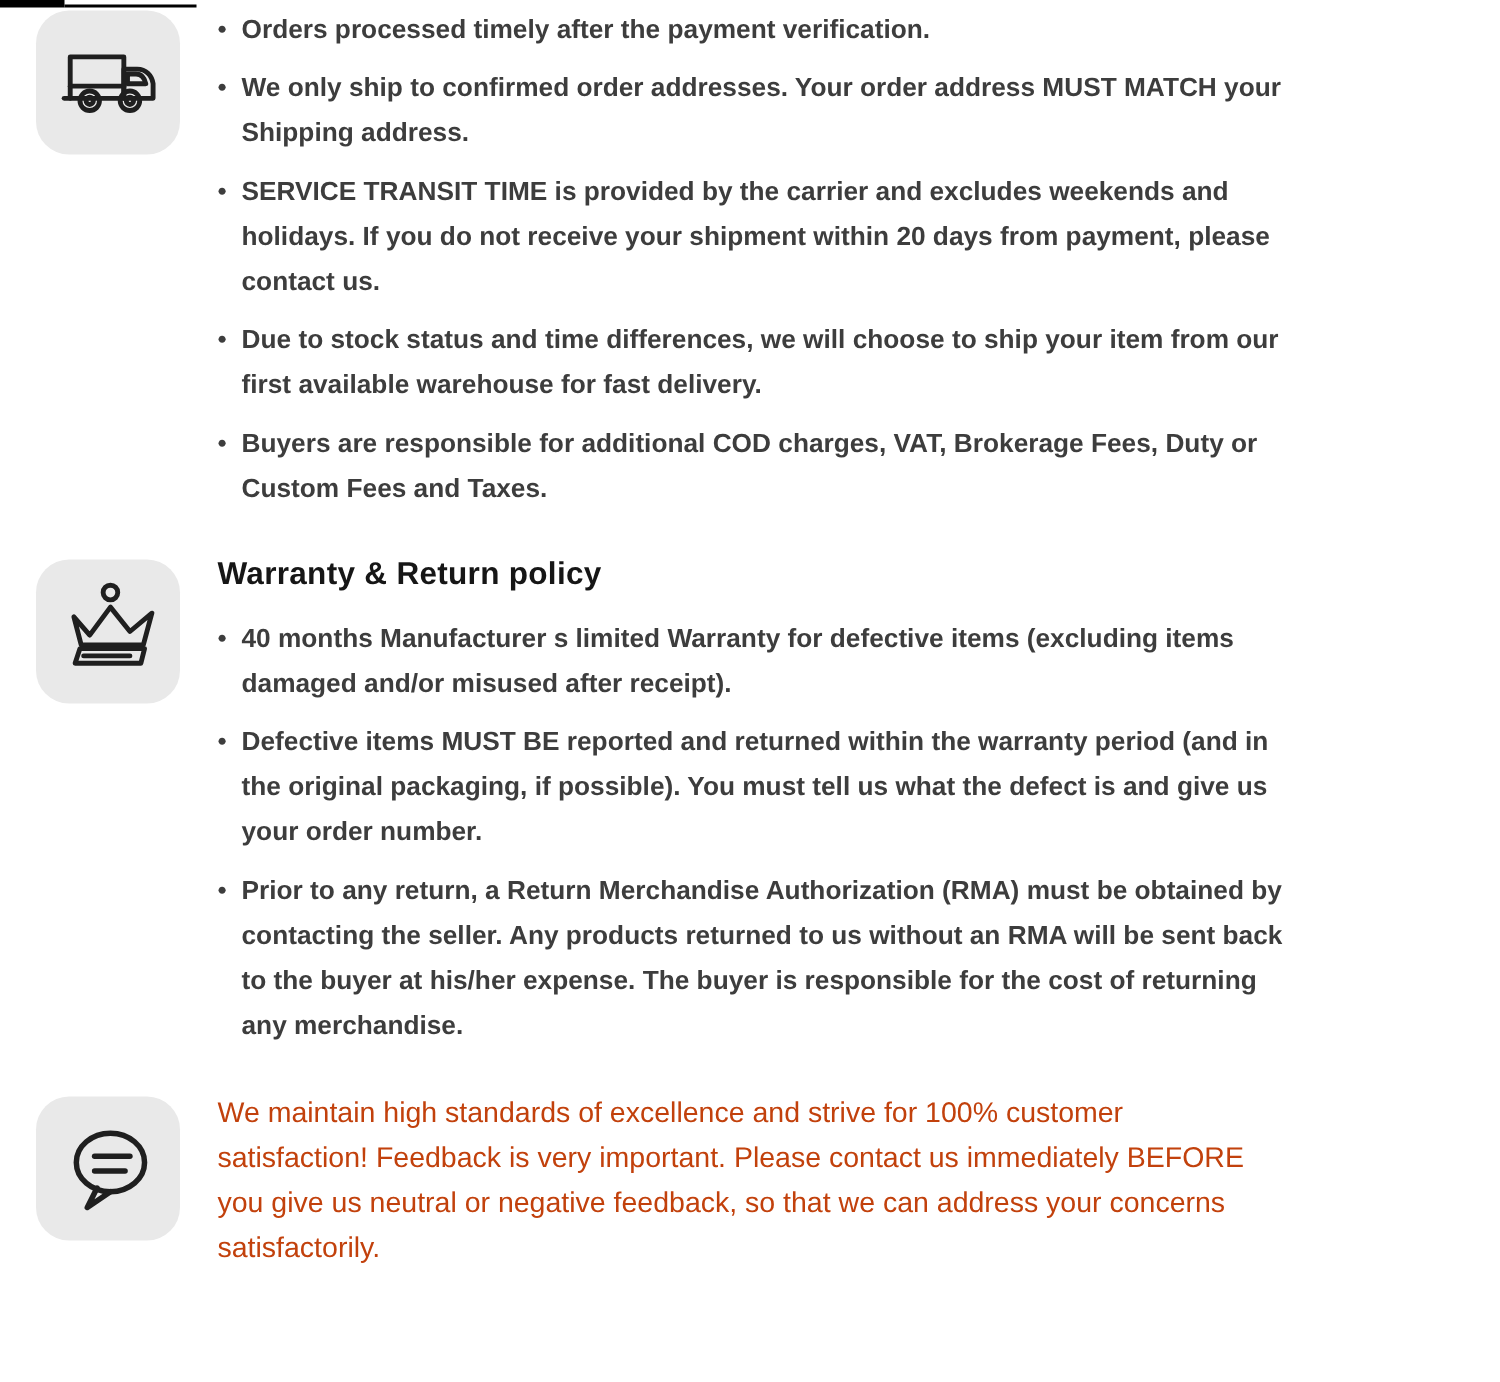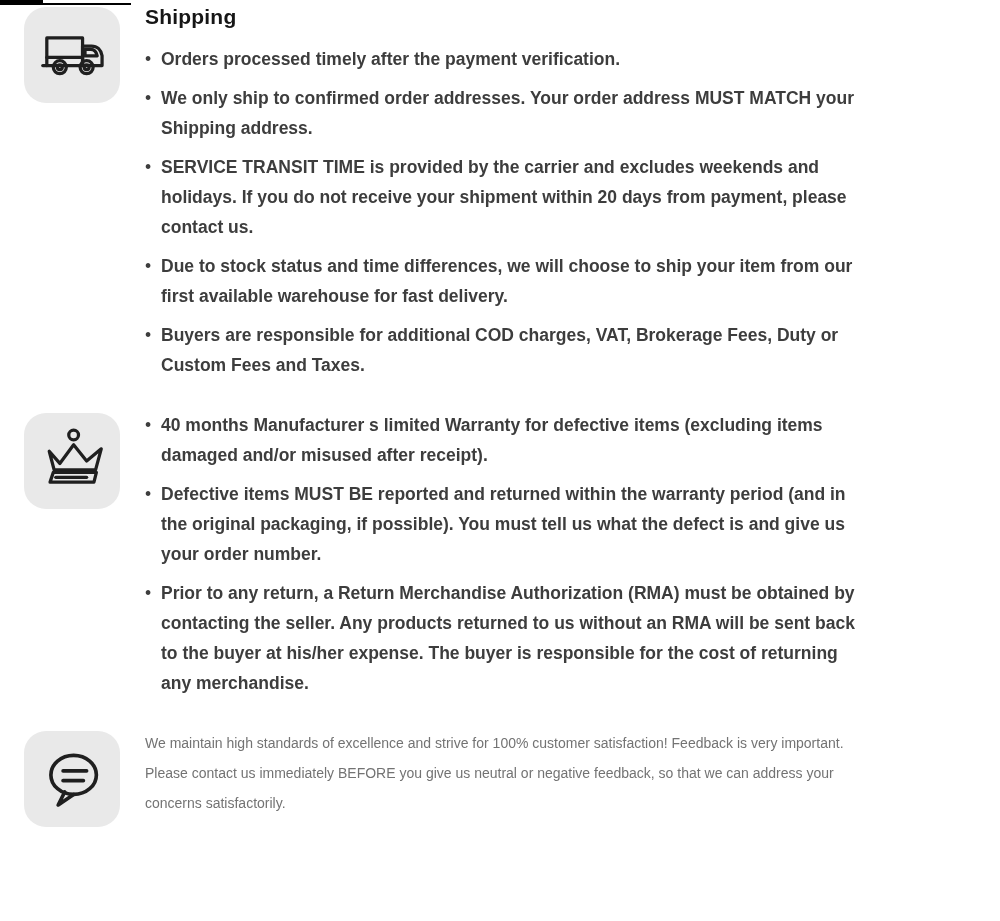--- a/index.html
+++ b/index.html
@@ -37,22 +37,22 @@
     margin: 0 0 14px 0; letter-spacing: 0.2px; line-height: 26px;
   }
   .bullet-list { width: 712px; }
   .bullet {
     display: flex; margin-bottom: 9px;
     color: #3d3d3d; font-size: 17.5px; line-height: 30px;
   }
   .bullet-dot { width: 16px; flex: none; }
   .bullet-text { flex: 1; font-weight: bold; }
   .paragraph {
-    width: 705px; color: #737373;
-    font-size: 14px; line-height: 30px;
+    width: 705px; color: #c2410c;
+    font-size: 19px; line-height: 30px;
   }
 </style>
 </head>
 <body>
 
 <div class="page">
   <div class="artifact-bar"></div>
   <div class="artifact-line"></div>
   <div class="sections">
   <div class="section">
@@ -62,21 +62,20 @@
             <line x1="17" y1="51" x2="61" y2="51"></line>
             <path d="M61 37 h11 c7 0 12 5 13 12 v12 h-24 z"></path>
             <path d="M64 41 h7 c4 0 7 3 8 8 h-15 z"></path>
             <line x1="12" y1="61" x2="17" y2="61"></line>
             <circle cx="33" cy="63" r="8"></circle>
             <circle cx="33" cy="63" r="3"></circle>
             <circle cx="66" cy="63" r="8"></circle>
             <circle cx="66" cy="63" r="3"></circle>
           </svg>
         </div>
-    <h2 class="section-title">Shipping</h2>
     <div class="bullet-list">
           <div class="bullet">
             <span class="bullet-dot">•</span>
             <span class="bullet-text">Orders processed timely after the payment verification.</span>
           </div>
           <div class="bullet">
             <span class="bullet-dot">•</span>
             <span class="bullet-text">We only ship to confirmed order addresses. Your order address MUST MATCH your Shipping address.</span>
           </div>
           <div class="bullet">
@@ -96,20 +95,21 @@
 
   <div class="section">
     <div class="icon-box">
           <svg viewBox="0 0 96 96" fill="none" stroke="#1f1f1f" stroke-width="4" stroke-linejoin="round" stroke-linecap="round">
             <circle cx="50" cy="16" r="6"></circle>
             <path d="M20 36 L26 59 L77 59 L84 33 L66 48 L50 28 L33 51 Z"></path>
             <path d="M25 62 L78 62 L75 74 L21 74 Z"></path>
             <line x1="28" y1="68" x2="66" y2="68"></line>
           </svg>
         </div>
+    <h2 class="section-title">Warranty &amp; Return policy</h2>
     <div class="bullet-list">
           <div class="bullet">
             <span class="bullet-dot">•</span>
             <span class="bullet-text">40 months Manufacturer s limited Warranty for defective items (excluding items damaged and/or misused after receipt).</span>
           </div>
           <div class="bullet">
             <span class="bullet-dot">•</span>
             <span class="bullet-text">Defective items MUST BE reported and returned within the warranty period (and in the original packaging, if possible). You must tell us what the defect is and give us your order number.</span>
           </div>
           <div class="bullet">

